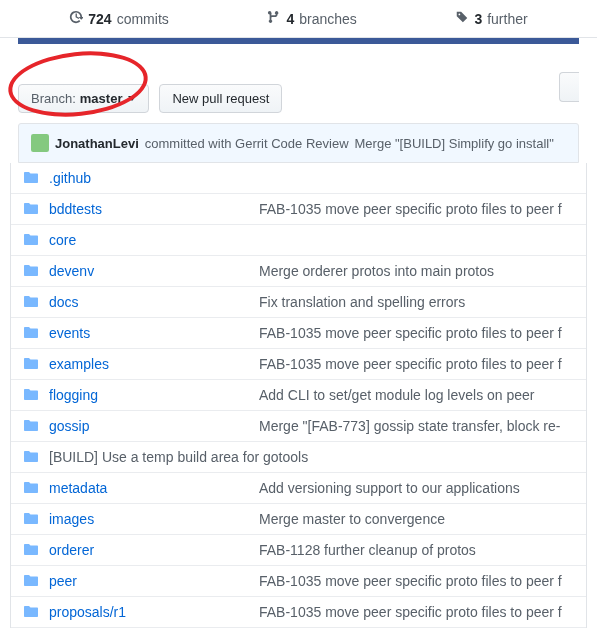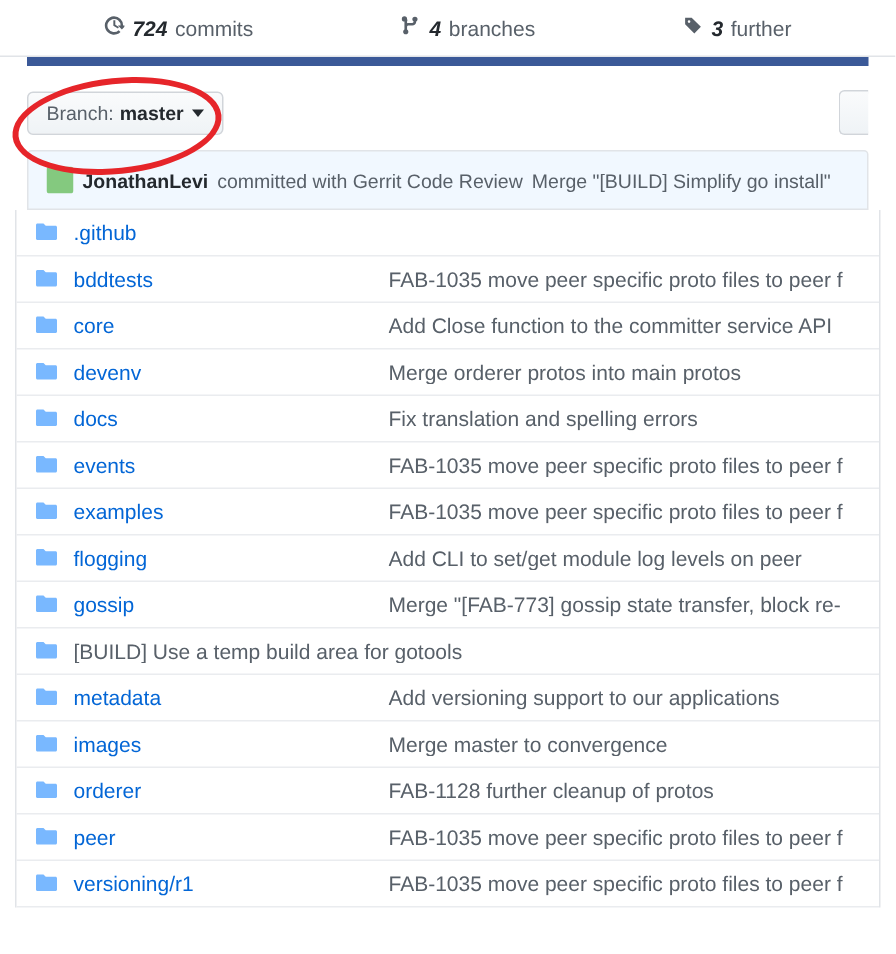--- a/index.html
+++ b/index.html
@@ -20,21 +20,21 @@
     padding: 10px 20px;
     border-bottom: 1px solid #e1e4e8;
   }
   .stat {
     display: flex;
     align-items: center;
     gap: 5px;
     color: #586069;
     cursor: pointer;
   }
-  .stat strong { color: #24292e; font-weight: 600; font-style: italic; }
+  .stat strong { color: #24292e; font-weight: 600; }
   .stat svg { width: 14px; height: 14px; fill: #586069; }
   .blue-bar {
     height: 6px;
     background: #3b5998;
     margin: 0 18px;
   }
   .toolbar {
     display: flex;
     align-items: center;
     padding: 16px 18px 10px 18px;
@@ -44,20 +44,21 @@
     padding: 6px 12px;
     border: 1px solid #d1d5da;
     border-radius: 4px;
     background: linear-gradient(#fafbfc, #eff3f6);
     color: #24292e;
     font-size: 13px;
     cursor: pointer;
     display: inline-flex;
     align-items: center;
     gap: 4px;
+    margin-top: 24px;
   }
   .branch-btn .label { color: #586069; }
   .branch-btn strong { color: #24292e; }
   .caret {
     display: inline-block;
     width: 0; height: 0;
     border-left: 4px solid transparent;
     border-right: 4px solid transparent;
     border-top: 5px solid #24292e;
     margin-left: 2px;
@@ -170,20 +171,21 @@
 </div>
 
 <div class="blue-bar"></div>
 
 <div class="toolbar">
   <button class="btn branch-btn">
     <span class="label">Branch:</span>
     <strong>master</strong>
     <span class="caret"></span>
   </button>
+  <button class="btn">New pull request</button>
   <div class="right-btn"></div>
 </div>
 
 <div class="commit-bar">
   <span class="avatar">
     <svg viewBox="0 0 16 16">
         <rect width="16" height="16" rx="2"></rect>
       </svg>
   </span>
   <span class="commit-author">JonathanLevi</span>
@@ -203,21 +205,20 @@
           <path d="M1 3c0-.55.45-1 1-1h4l1.5 1.5H14c.55 0 1 .45 1 1V12c0 .55-.45 1-1 1H2c-.55 0-1-.45-1-1V3z"></path>
         </svg></span>
       <span class="file-name">bddtests</span>
       <span class="file-msg">FAB-1035 move peer specific proto files to peer f</span>
     </div>
     <div class="row">
       <span class="file-icon"><svg viewBox="0 0 16 16">
           <path d="M1 3c0-.55.45-1 1-1h4l1.5 1.5H14c.55 0 1 .45 1 1V12c0 .55-.45 1-1 1H2c-.55 0-1-.45-1-1V3z"></path>
         </svg></span>
       <span class="file-name">core</span>
-      <span class="file-msg">Add Close function to the committer service API</span>
     </div>
     <div class="row">
       <span class="file-icon"><svg viewBox="0 0 16 16">
           <path d="M1 3c0-.55.45-1 1-1h4l1.5 1.5H14c.55 0 1 .45 1 1V12c0 .55-.45 1-1 1H2c-.55 0-1-.45-1-1V3z"></path>
         </svg></span>
       <span class="file-name">devenv</span>
       <span class="file-msg">Merge orderer protos into main protos</span>
     </div>
     <div class="row">
       <span class="file-icon"><svg viewBox="0 0 16 16">
@@ -285,18 +286,18 @@
       <span class="file-icon"><svg viewBox="0 0 16 16">
           <path d="M1 3c0-.55.45-1 1-1h4l1.5 1.5H14c.55 0 1 .45 1 1V12c0 .55-.45 1-1 1H2c-.55 0-1-.45-1-1V3z"></path>
         </svg></span>
       <span class="file-name">peer</span>
       <span class="file-msg">FAB-1035 move peer specific proto files to peer f</span>
     </div>
     <div class="row">
       <span class="file-icon"><svg viewBox="0 0 16 16">
           <path d="M1 3c0-.55.45-1 1-1h4l1.5 1.5H14c.55 0 1 .45 1 1V12c0 .55-.45 1-1 1H2c-.55 0-1-.45-1-1V3z"></path>
         </svg></span>
-      <span class="file-name">versioning/r1</span>
+      <span class="file-name">proposals/r1</span>
       <span class="file-msg">FAB-1035 move peer specific proto files to peer f</span>
     </div>
   </div>
 
 <div class="annot annot-1"></div>
 
 </body></html>

